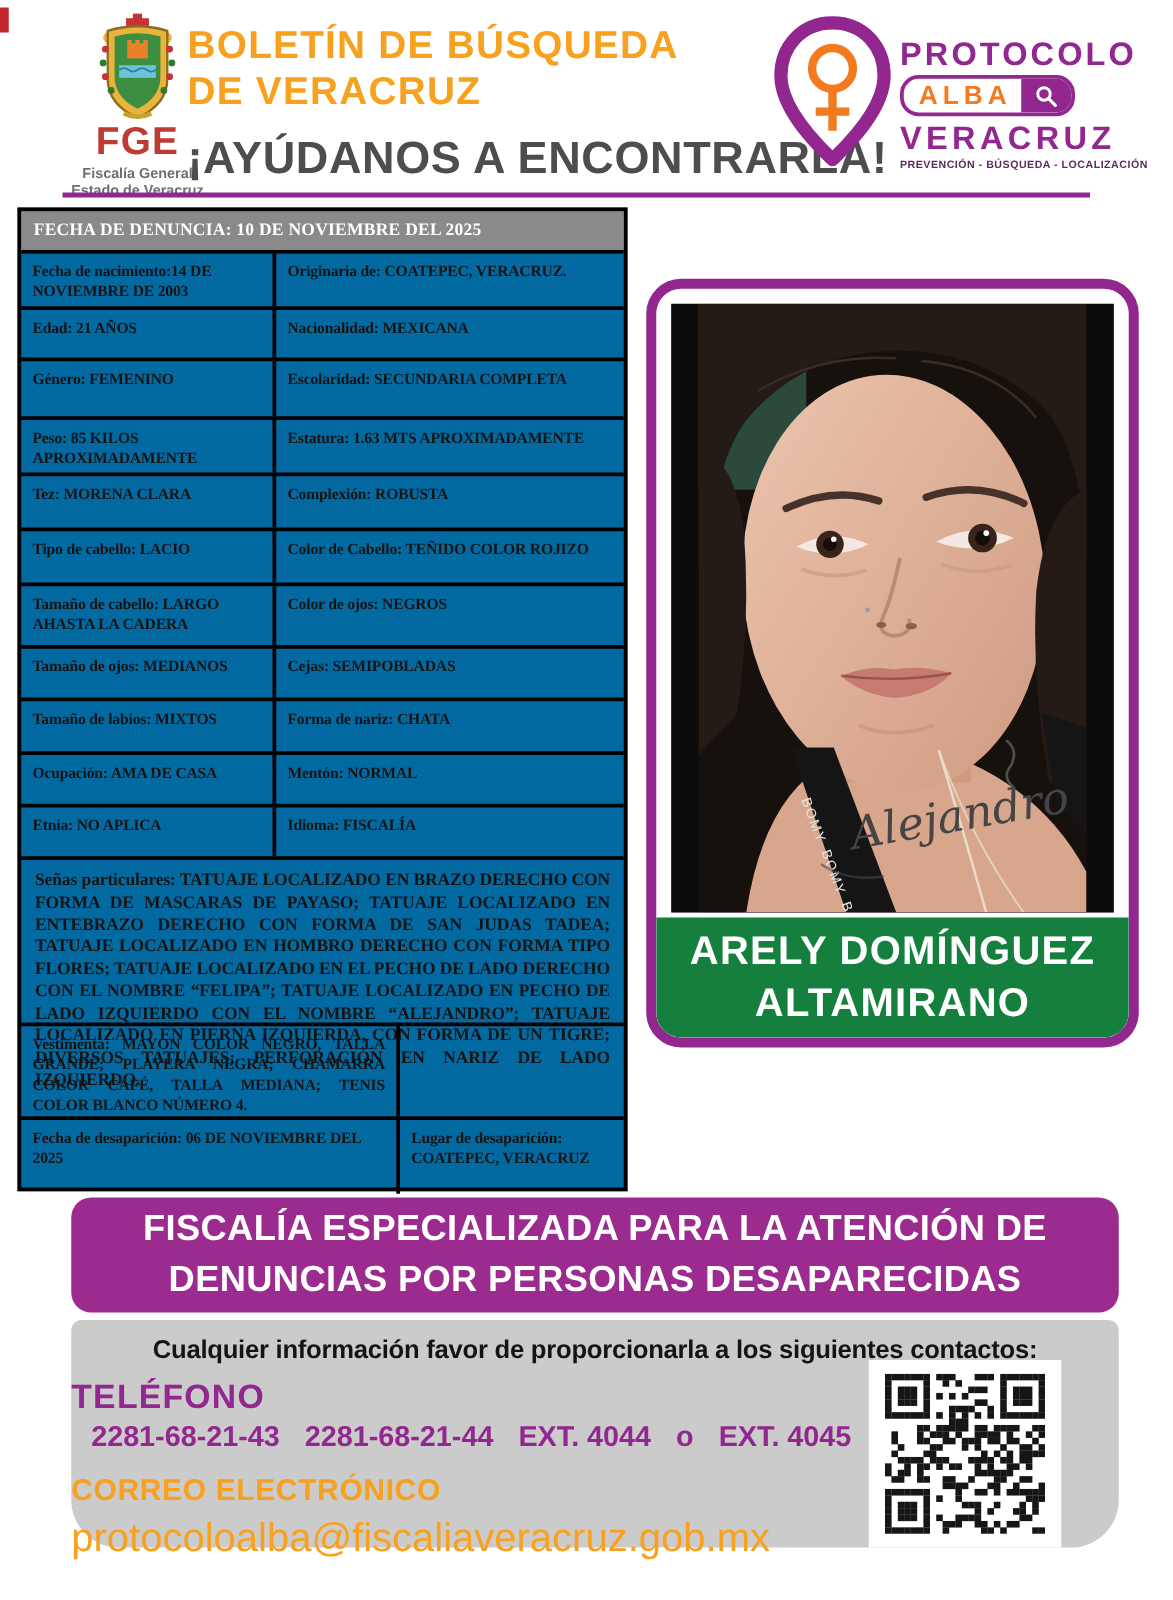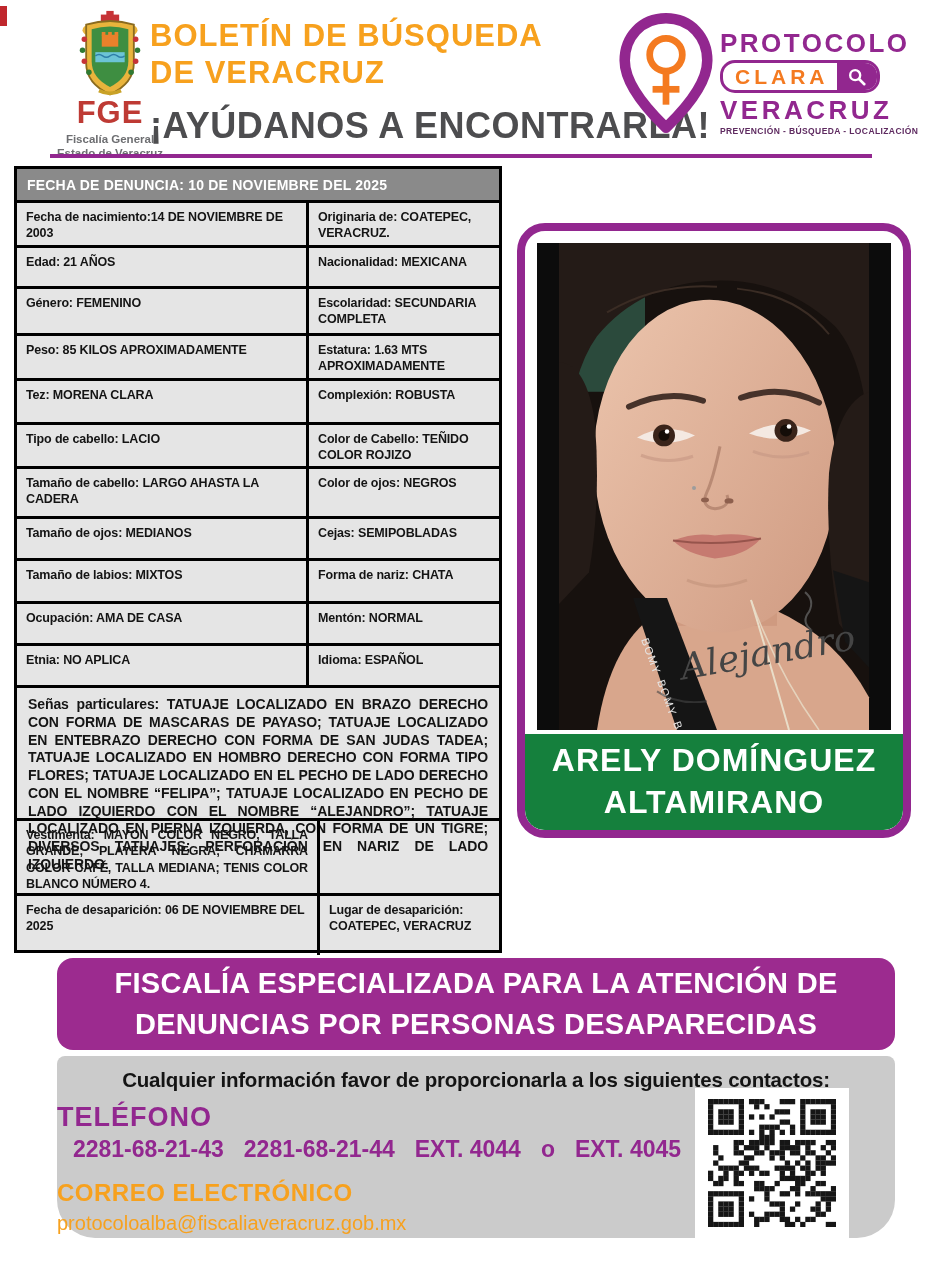--- a/index.html
+++ b/index.html
@@ -24,28 +24,28 @@
   .alba-pill{display:inline-flex;align-items:stretch;border:3px solid #92278F;border-radius:15px;overflow:hidden;margin:4px 0;}
   .alba-word{color:#F47A20;font-weight:800;font-size:21px;letter-spacing:4px;padding:1px 8px 1px 12px;line-height:1.2;}
   .alba-mag{background:#92278F;display:flex;align-items:center;padding:0 10px;}
   .alba-veracruz{color:#92278F;font-size:26px;font-weight:700;letter-spacing:3.5px;line-height:1.05;}
   .alba-tag{color:#5E2A60;font-size:8.5px;font-weight:700;letter-spacing:.4px;margin-top:2px;}
 
   .divider{position:absolute;left:50px;top:154px;width:822px;height:4px;background:#92278F;}
 
   
   .tbl{position:absolute;left:14px;top:166px;width:488px;height:787px;border:3px solid #000;
-       background:#e5e5e5;box-sizing:border-box;display:flex;flex-direction:column;}
+       background:#0369a1;box-sizing:border-box;display:flex;flex-direction:column;font-family:Liberation Serif, serif;}
   .trow{display:flex;border-bottom:3px solid #000;box-sizing:border-box;flex:none;}
   .trow:last-child{border-bottom:none;}
   .hdr{background:#8A8A8A;color:#fff;font-weight:800;font-size:14px;height:34px;
        display:flex;align-items:center;padding:0 10px;letter-spacing:.2px;}
   .cell{box-sizing:border-box;padding:6px 9px;font-weight:700;font-size:12.5px;line-height:1.3;
         color:#141414;letter-spacing:-.15px;overflow:hidden;}
-  .cl{width:292px;border-right:3px solid #000;}
+  .cl{width:204px;border-right:3px solid #000;}
   .cr{flex:1;}
   .wide .cl{width:303px;}
   .h45{height:45px}.h41{height:41px}.h47{height:47px}.h44{height:44px}
   .h50{height:50px}.h42{height:42px}.h43{height:43px}
   .senas{height:133px;padding:8px 11px;text-align:justify;font-weight:700;font-size:14px;
          line-height:1.27;color:#141414;letter-spacing:-.1px;border-bottom:3px solid #000;box-sizing:border-box;flex:none;}
   .vest{height:75px}.vest .cl{text-align:justify;}
   .fecha-row{height:59px}
 
   
@@ -65,21 +65,21 @@
 
   
   .contact{position:absolute;left:57px;top:1056px;width:838px;height:182px;background:#CBCBCB;
            border-radius:8px 8px 38px 38px;}
   .contact-intro{text-align:center;font-weight:800;font-size:20.5px;color:#141414;padding-top:12px;letter-spacing:-.2px;}
   .contact-left{position:absolute;left:0;top:46px;width:640px;text-align:left;}
   .tel-h{color:#92278F;font-weight:800;font-size:27px;letter-spacing:1px;}
   .tel-nums{color:#92278F;font-weight:800;font-size:23px;margin-top:3px;display:flex;
             justify-content:center;gap:20px;white-space:nowrap;}
   .mail-h{color:#F7A11E;font-weight:800;font-size:24px;margin-top:16px;letter-spacing:.5px;}
-  .mail{color:#F7A11E;font-size:20px;margin-top:5px;text-decoration:none;display:inline-block;}
+  .mail{color:#F7A11E;font-size:32px;margin-top:5px;text-decoration:none;display:inline-block;}
   .qr-card{position:absolute;right:46px;top:32px;width:154px;height:150px;background:#fff;
            display:flex;align-items:center;justify-content:center;}
 </style>
 </head>
 <body>
 
 <div class="page">
 
   <div class="corner-mark"></div>
 
@@ -123,21 +123,21 @@
   <div class="alba">
     <svg class="alba-pin" viewBox="0 0 100 126">
       <path d="M50,6 C76,6 93,26 93,50 C93,80 58,112 50,120 C42,112 7,80 7,50 C7,26 24,6 50,6 Z" fill="none" stroke="#92278F" stroke-width="11" stroke-linejoin="round"></path>
       <circle cx="50" cy="44" r="17" fill="none" stroke="#F47A20" stroke-width="7"></circle>
       <line x1="50" y1="61" x2="50" y2="96" stroke="#F47A20" stroke-width="7"></line>
       <line x1="36" y1="80" x2="64" y2="80" stroke="#F47A20" stroke-width="7"></line>
     </svg>
     <div class="alba-txt">
       <div class="alba-protocolo">PROTOCOLO</div>
       <div class="alba-pill">
-        <span class="alba-word">CLARA</span>
+        <span class="alba-word">ALBA</span>
         <span class="alba-mag">
           <svg width="20" height="20" viewBox="0 0 22 22">
             <circle cx="9" cy="9" r="5.5" fill="none" stroke="#fff" stroke-width="2.6"></circle>
             <line x1="13.5" y1="13.5" x2="19" y2="19" stroke="#fff" stroke-width="2.8" stroke-linecap="round"></line>
           </svg>
         </span>
       </div>
       <div class="alba-veracruz">VERACRUZ</div>
       <div class="alba-tag">PREVENCIÓN - BÚSQUEDA - LOCALIZACIÓN</div>
     </div>
@@ -183,21 +183,21 @@
     <div class="trow h43">
       <div class="cell cl">Tamaño de labios: MIXTOS</div>
       <div class="cell cr">Forma de nariz: CHATA</div>
     </div>
     <div class="trow h42">
       <div class="cell cl">Ocupación: AMA DE CASA</div>
       <div class="cell cr">Mentón: NORMAL</div>
     </div>
     <div class="trow h42">
       <div class="cell cl">Etnia: NO APLICA</div>
-      <div class="cell cr">Idioma: ESPAÑOL</div>
+      <div class="cell cr">Idioma: FISCALÍA</div>
     </div>
 
     <div class="senas">Señas particulares: TATUAJE LOCALIZADO EN BRAZO DERECHO CON FORMA DE MASCARAS DE PAYASO; TATUAJE LOCALIZADO EN ENTEBRAZO DERECHO CON FORMA DE SAN JUDAS TADEA; TATUAJE LOCALIZADO EN HOMBRO DERECHO CON FORMA TIPO FLORES; TATUAJE LOCALIZADO EN EL PECHO DE LADO DERECHO CON EL NOMBRE “FELIPA”; TATUAJE LOCALIZADO EN PECHO DE LADO IZQUIERDO CON EL NOMBRE “ALEJANDRO”; TATUAJE LOCALIZADO EN PIERNA IZQUIERDA, CON FORMA DE UN TIGRE; DIVERSOS TATUAJES; PERFORACIÓN EN NARIZ DE LADO IZQUIERDO.</div>
 
     <div class="trow wide vest">
       <div class="cell cl">Vestimenta: MAYON COLOR NEGRO, TALLA GRANDE; PLAYERA NEGRA; CHAMARRA COLOR CAFÉ, TALLA MEDIANA; TENIS COLOR BLANCO NÚMERO 4.</div>
       <div class="cell cr"></div>
     </div>
     <div class="trow wide fecha-row">
       <div class="cell cl">Fecha de desaparición: 06 DE NOVIEMBRE DEL 2025</div>

